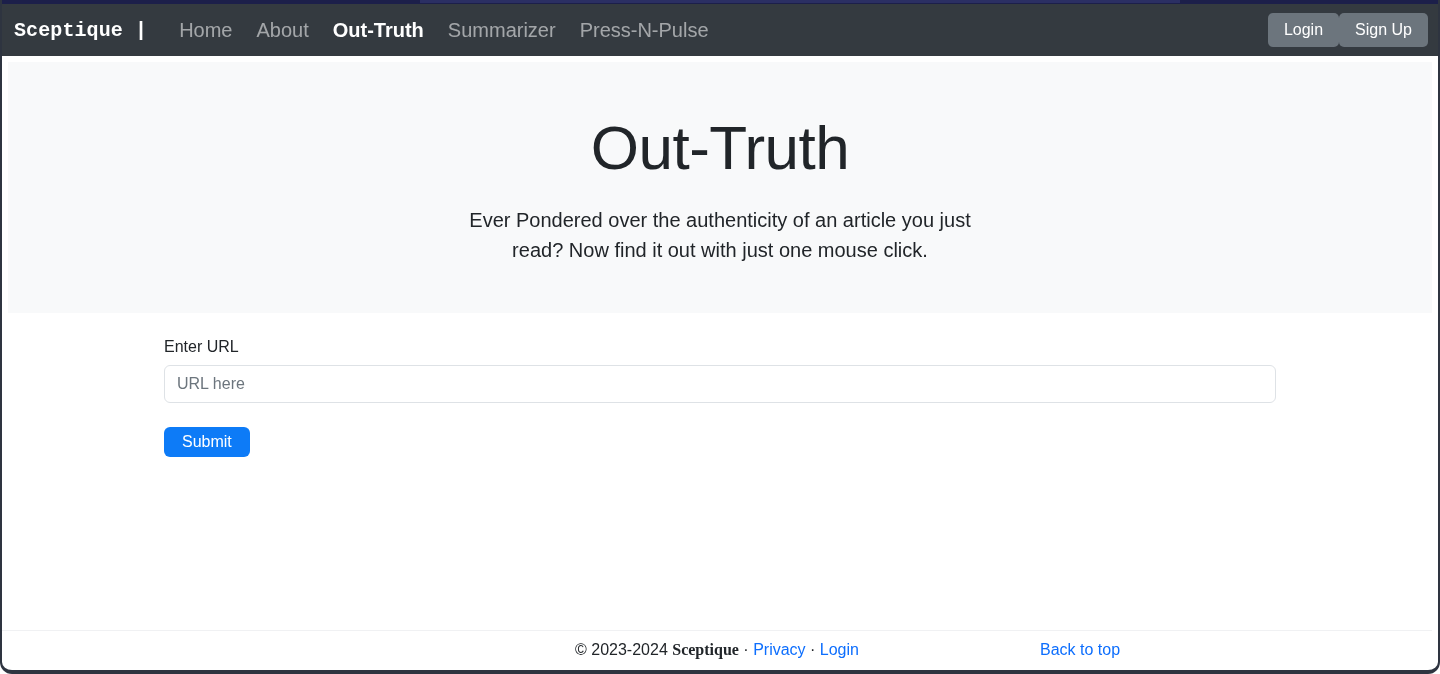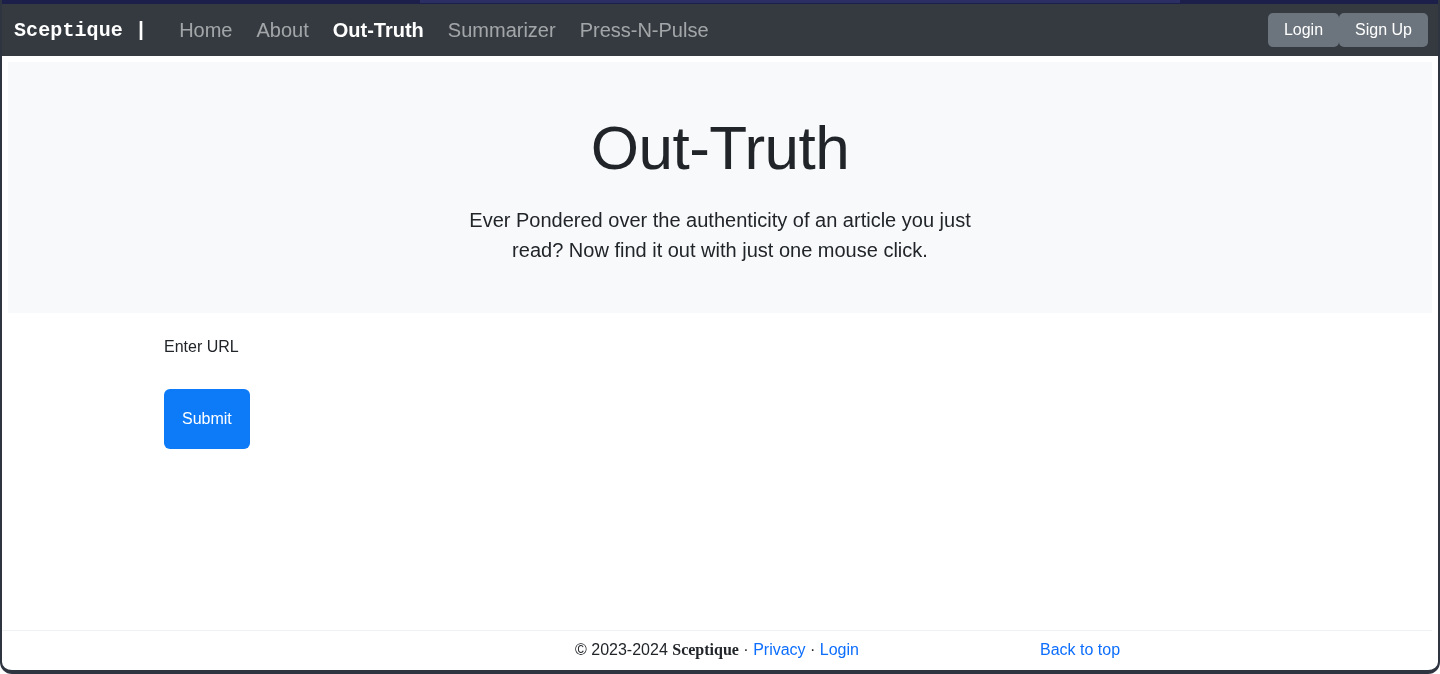--- a/index.html
+++ b/index.html
@@ -151,21 +151,21 @@
     outline: none;
   }
   .url-input::placeholder { color: #6c757d; }
   .submit-btn {
     margin-top: 24px;
     background: #0d7bf7;
     color: #ffffff;
     border: none;
     border-radius: 6px;
     font-size: 16px;
-    padding: 21px 18px;
+    padding: 6px 18px;
     cursor: pointer;
     font-family: "Liberation Sans", sans-serif;
   }
 
   
   .footer-divider {
     position: absolute;
     top: 630px;
     left: 2px;
     width: 1430px;
@@ -246,20 +246,21 @@
     </div>
   </div>
 
   <div class="hero">
     <h1 class="hero-title">Out-Truth</h1>
     <p class="hero-sub">Ever Pondered over the authenticity of an article you just read? Now find it out with just one mouse click.</p>
   </div>
 
   <div class="form-wrap">
     <label class="form-label">Enter URL</label>
+    <input class="url-input" type="text" placeholder="URL here" style="">
     <button class="submit-btn">Submit</button>
   </div>
 
   <div class="footer-divider"></div>
   <div class="footer">
     <div class="footer-center">
       <span>© 2023-2024 </span><b>Sceptique</b><span class="footer-sep"> · </span><a class="footer-link">Privacy</a><span class="footer-sep"> · </span><a class="footer-link">Login</a>
     </div>
     <a class="back-to-top">Back to top</a>
   </div>

